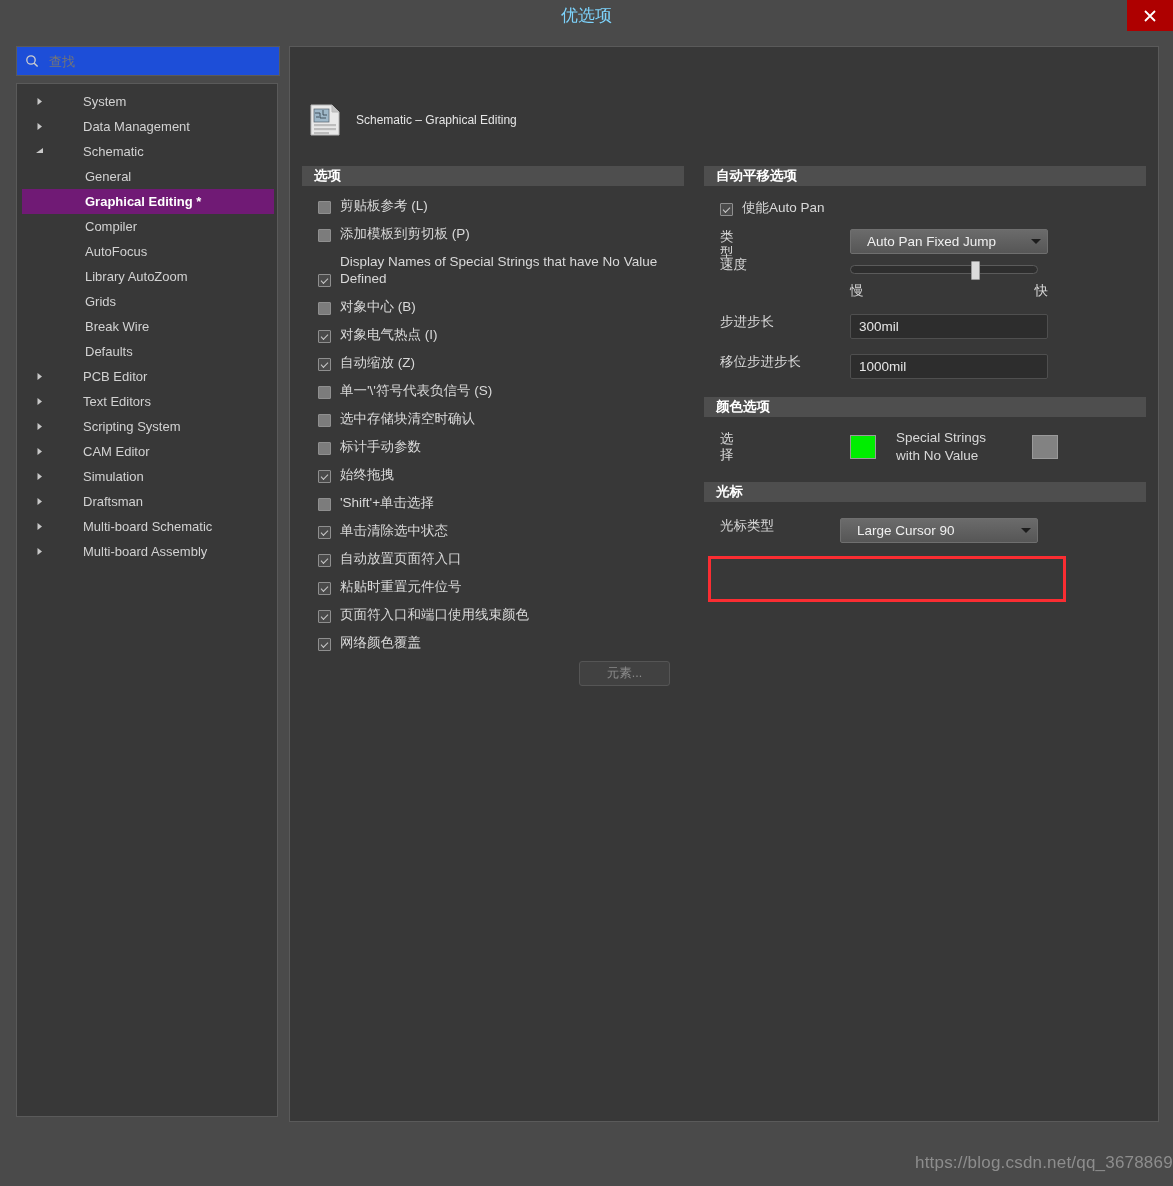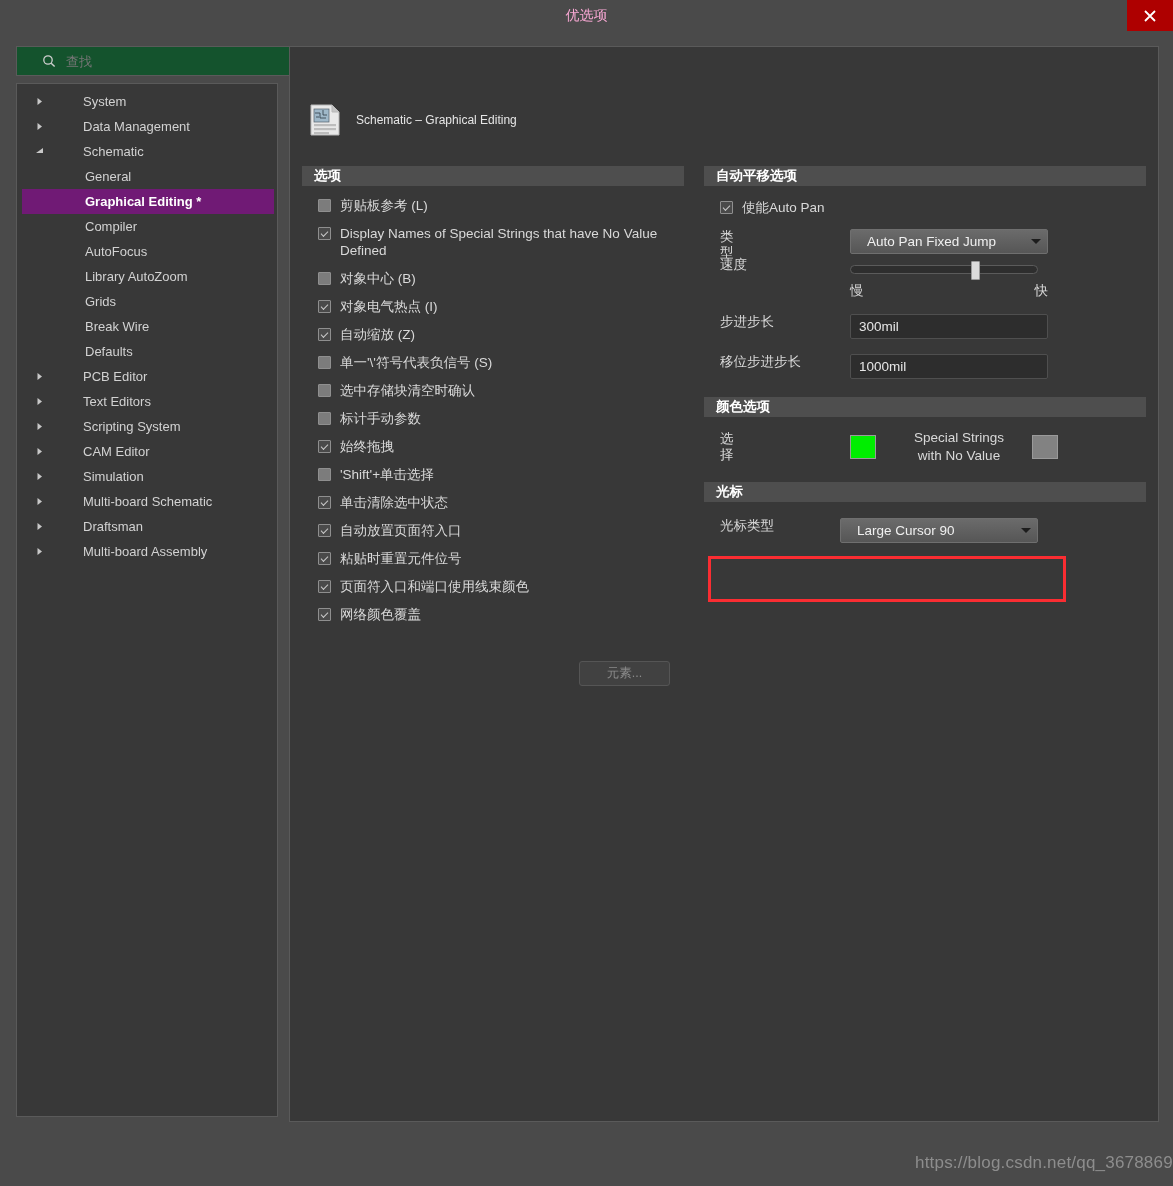--- a/index.html
+++ b/index.html
@@ -12,21 +12,21 @@
     overflow:hidden;
     position:relative;
   }
   
   .titlebar{
     position:absolute;left:0;top:0;width:1173px;height:31px;
     background:#4a4a4a;
   }
   .titlebar .title{
     position:absolute;left:0;top:0;width:1173px;height:31px;
-    line-height:31px;text-align:center;color:#f9a8d4;font-size:14px;
+    line-height:31px;text-align:center;color:#7dd3fc;font-size:17px;
   }
   .close-btn{
     position:absolute;right:0;top:0;width:46px;height:31px;
     background:#ae0000;color:#fff;border:0;cursor:pointer;
     display:flex;align-items:center;justify-content:center;
     font-size:15px;line-height:1;
   }
   .close-btn svg{display:block;}
 
   
@@ -34,22 +34,22 @@
     position:absolute;left:0;top:31px;width:1173px;height:1104px;
     background:#4a4a4a;
   }
 
   
   .left-pane{
     position:absolute;left:16px;top:15px;width:264px;height:1074px;
   }
   .search-box{
     position:absolute;left:0;top:0;width:262px;height:28px;
-    background:#14532d;border:1px solid #5a5a5a;
-    display:flex;align-items:center;padding-left:17px;
+    background:#1d4ed8;border:1px solid #5a5a5a;
+    display:flex;align-items:center;
   }
   .search-icon{margin-left:8px;margin-right:8px;display:flex;align-items:center;}
   .search-input{
     background:transparent;border:0;outline:none;color:#c8c8c8;
     font-family:inherit;font-size:13px;width:210px;
   }
   .tree{
     position:absolute;left:0;top:37px;width:262px;height:1034px;
     background:#383838;border:1px solid #5a5a5a;
     overflow:hidden;padding-top:5px;box-sizing:border-box;
@@ -84,21 +84,21 @@
   .col-left{position:absolute;left:12px;top:119px;width:382px;}
   .col-right{position:absolute;left:414px;top:119px;width:442px;}
 
   .group-header{
     height:20px;background:#4e4e4e;display:flex;align-items:center;
     padding-left:12px;color:#ffffff;font-size:13.5px;font-weight:bold;
     box-sizing:border-box;
   }
 
   
-  .cb-row{display:flex;align-items:flex-start;margin-top:11px;padding-left:16px;}
+  .cb-row{display:flex;align-items:flex-end;margin-top:11px;padding-left:16px;}
   .cb{
     width:13px;height:13px;flex:0 0 13px;box-sizing:border-box;
     border:1px solid #8f8f8f;background:#7c7c7c;margin-top:2px;margin-right:9px;
     cursor:pointer;position:relative;border-radius:1px;
   }
   .cb.checked{background:#4a4a4a;}
   .cb.checked::after{
     content:"";position:absolute;left:2px;top:3px;width:6px;height:3px;
     border-left:1.6px solid #c9c9c9;border-bottom:1.6px solid #c9c9c9;
     transform:rotate(-45deg);
@@ -146,21 +146,21 @@
     position:relative;width:198px;display:flex;justify-content:space-between;
     color:#d9d9d9;font-size:13.5px;margin-top:5px;
   }
 
   .color-swatch{
     width:26px;height:24px;box-sizing:border-box;
     border:1px solid #9a9a9a;background:#00ee00;cursor:pointer;
   }
   .color-swatch.gray{background:#828282;}
   .ss-label{
-    font-size:13.5px;color:#d9d9d9;line-height:18px;text-align:center;
+    font-size:13.5px;color:#d9d9d9;line-height:18px;text-align:left;
   }
 
   .redbox{
     position:absolute;left:4px;top:390px;width:358px;height:46px;
     border:3px solid #fa2d32;box-sizing:border-box;pointer-events:none;
   }
 
   
   .footer{
     position:absolute;left:0;top:1135px;width:1173px;height:51px;
@@ -285,29 +285,29 @@
             </svg>
           </span>
           <span class="tlabel">Simulation</span>
         </div>
         <div class="tree-item">
           <span class="arrow">
             <svg width="9" height="9" viewBox="0 0 9 9">
               <path d="M2.5 1 L7 4.5 L2.5 8 Z" fill="#c8c8c8"></path>
             </svg>
           </span>
+          <span class="tlabel">Draftsman</span>
+        </div>
+        <div class="tree-item">
+          <span class="arrow">
+            <svg width="9" height="9" viewBox="0 0 9 9">
+              <path d="M2.5 1 L7 4.5 L2.5 8 Z" fill="#c8c8c8"></path>
+            </svg>
+          </span>
           <span class="tlabel">Multi-board Schematic</span>
-        </div>
-        <div class="tree-item">
-          <span class="arrow">
-            <svg width="9" height="9" viewBox="0 0 9 9">
-              <path d="M2.5 1 L7 4.5 L2.5 8 Z" fill="#c8c8c8"></path>
-            </svg>
-          </span>
-          <span class="tlabel">Draftsman</span>
         </div>
         <div class="tree-item">
           <span class="arrow">
             <svg width="9" height="9" viewBox="0 0 9 9">
               <path d="M2.5 1 L7 4.5 L2.5 8 Z" fill="#c8c8c8"></path>
             </svg>
           </span>
           <span class="tlabel">Multi-board Assembly</span>
         </div>
       </div>
@@ -331,20 +331,24 @@
     </div>
 
     <div class="col-left">
       <div class="group-header">选项</div>
       <div id="cb-list">
           <div class="cb-row">
             <span class="cb"></span>
             <span class="cb-label">剪贴板参考 (L)</span>
           </div>
           <div class="cb-row">
+            <span class="cb"></span>
+            <span class="cb-label">添加模板到剪切板 (P)</span>
+          </div>
+          <div class="cb-row">
             <span class="cb checked"></span>
             <span class="cb-label">Display Names of Special Strings that have No Value Defined</span>
           </div>
           <div class="cb-row">
             <span class="cb"></span>
             <span class="cb-label">对象中心 (B)</span>
           </div>
           <div class="cb-row">
             <span class="cb checked"></span>
             <span class="cb-label">对象电气热点 (I)</span>

